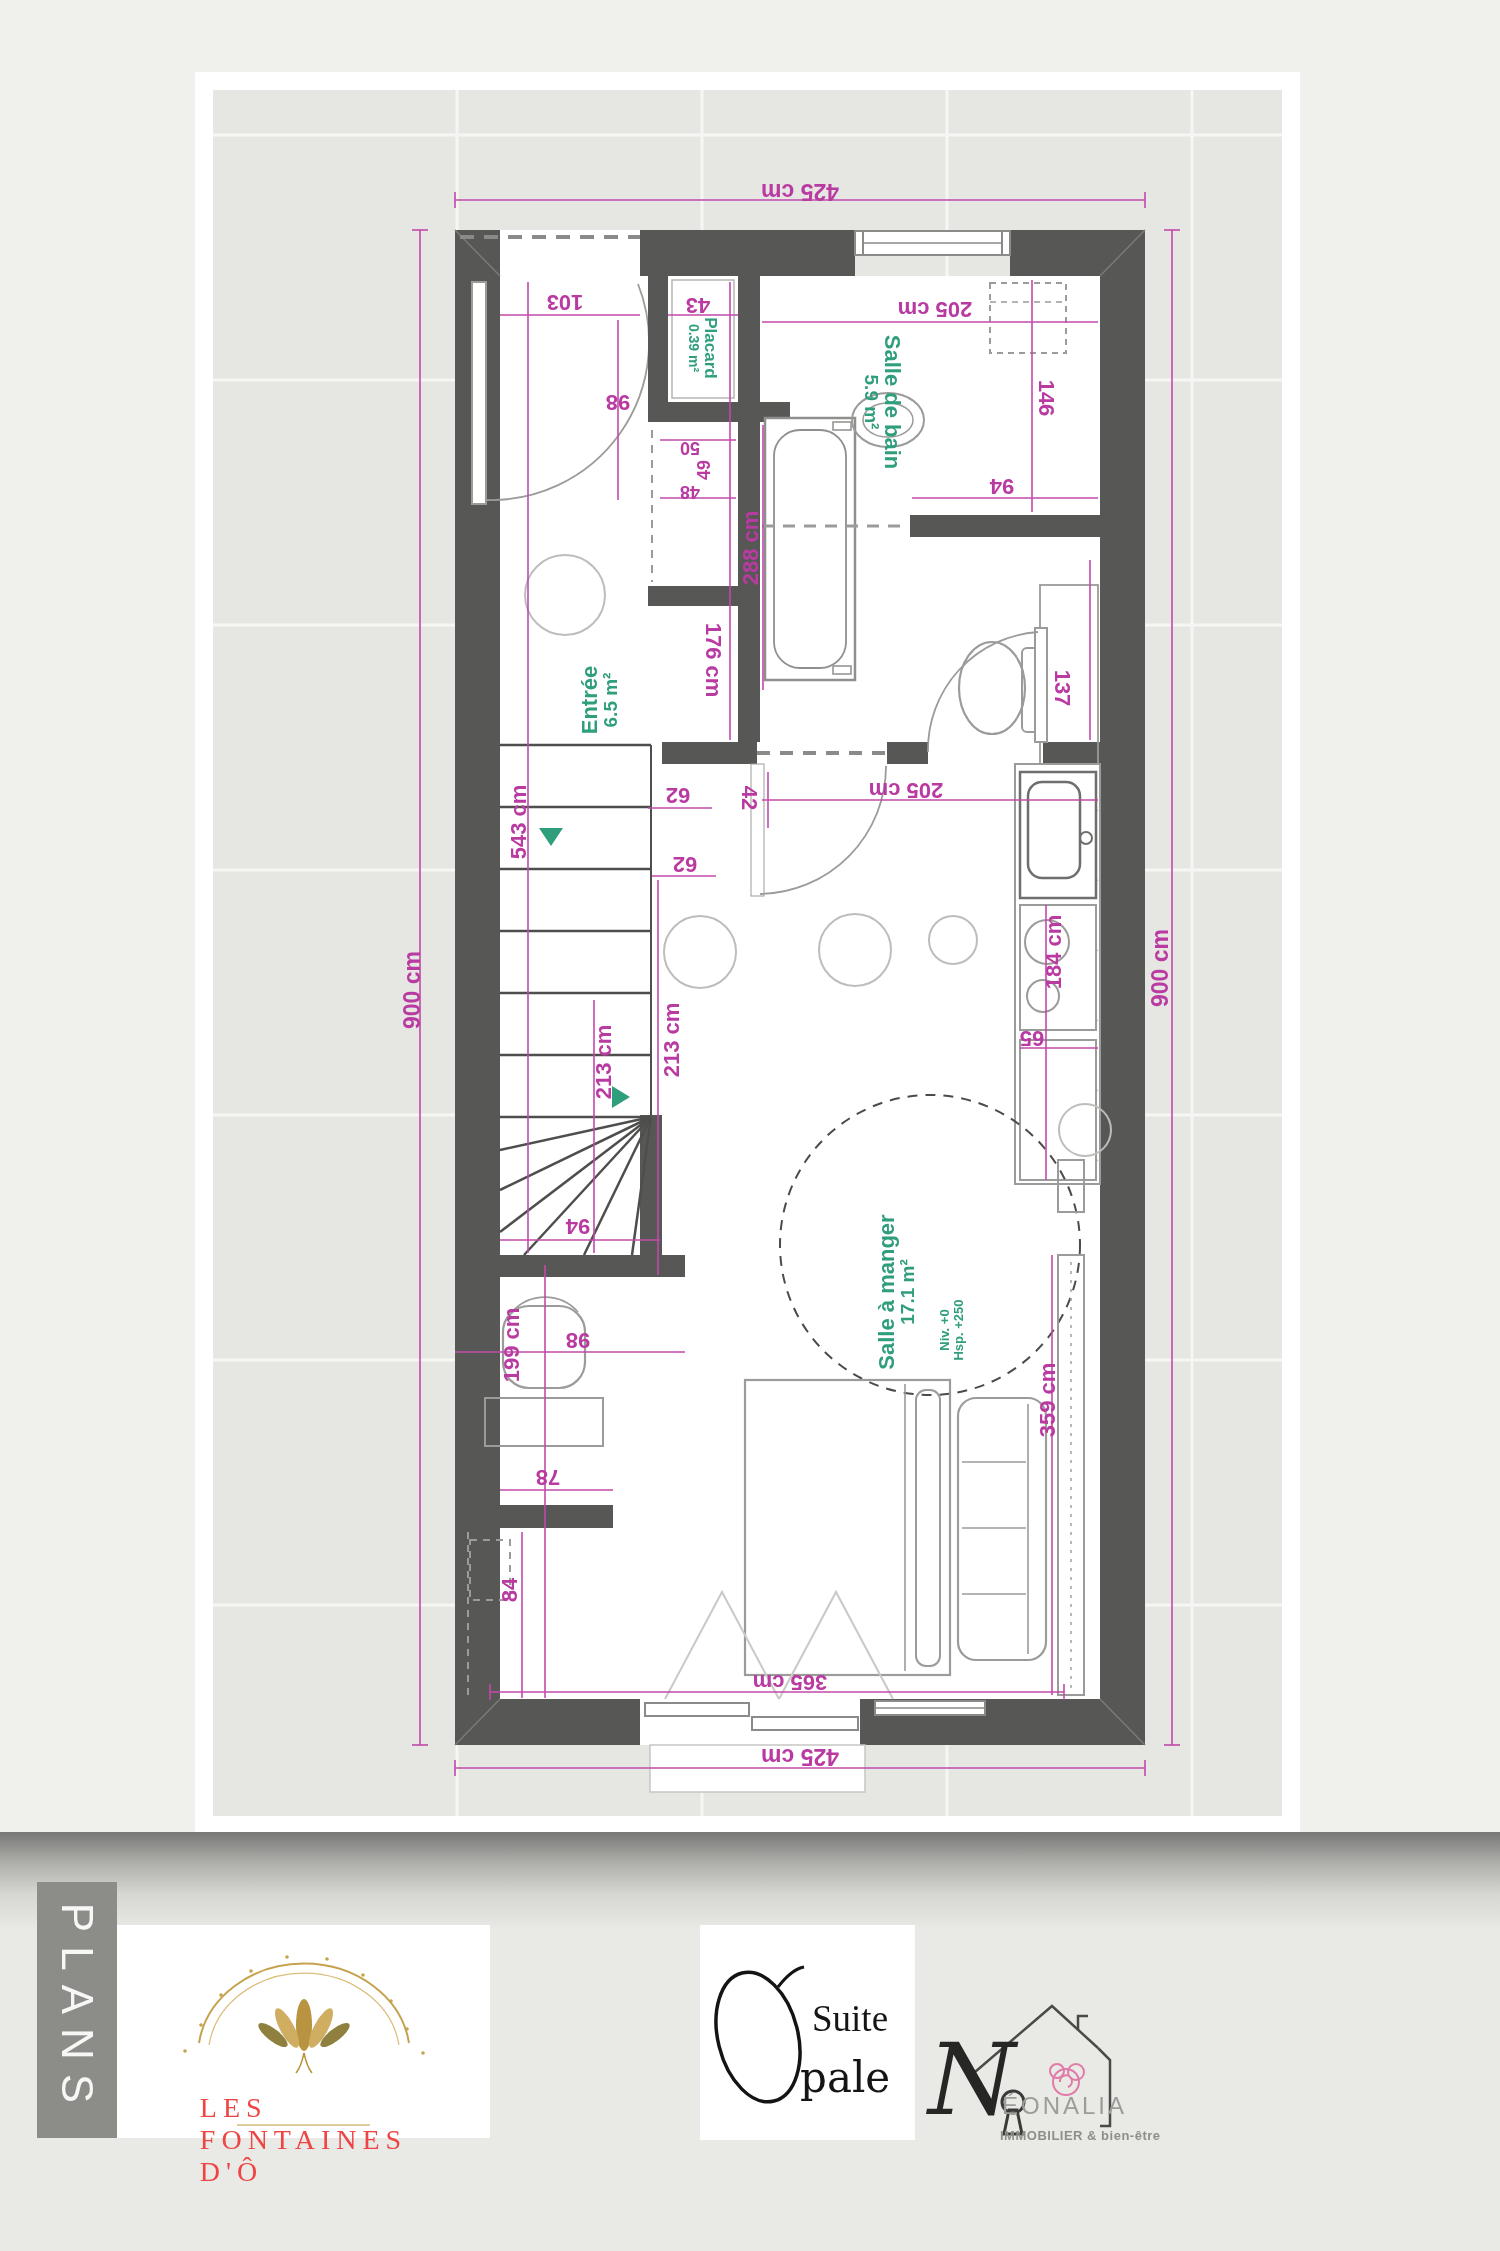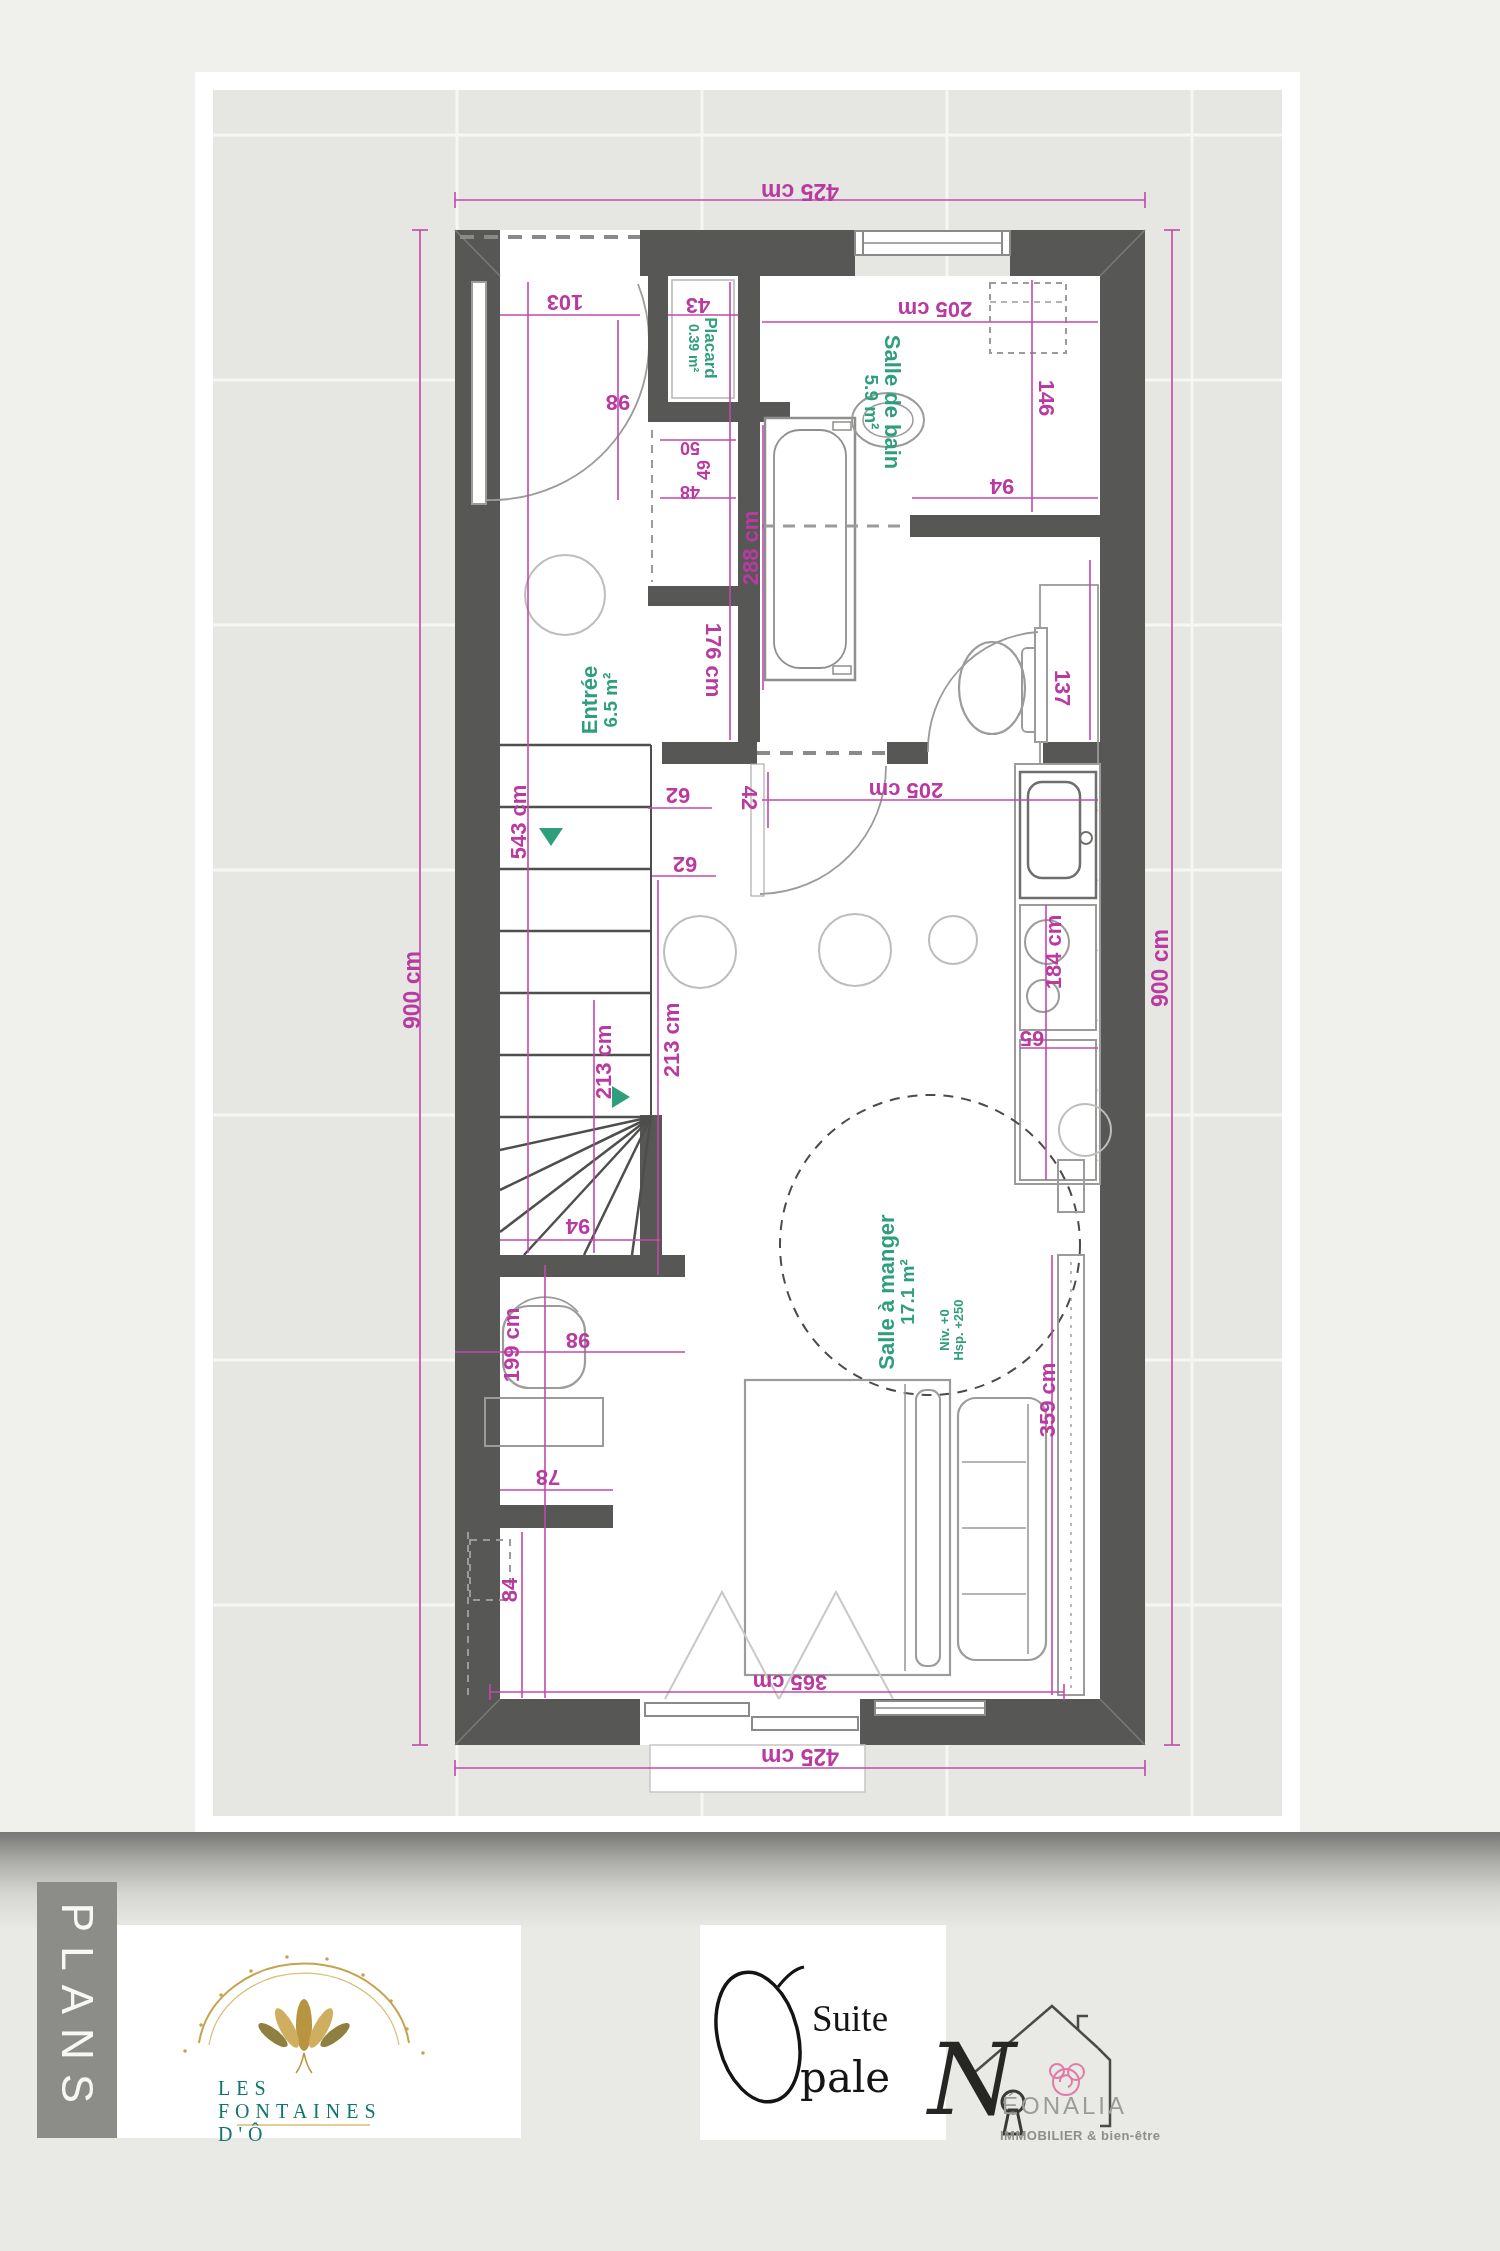--- a/index.html
+++ b/index.html
@@ -12,23 +12,23 @@
   .dim.big{font-size:23px;}
   .dim.sm{font-size:18px;}
   .room{color:#2f9e7d;font-weight:bold;font-size:22px;}
   .room .area{font-size:19px;display:block;}
   .room.small{font-size:17px;}
   .room.small .area{font-size:14px;}
   .note{color:#2f9e7d;font-weight:bold;font-size:13px;}
   .plans-box{position:absolute;left:37px;top:1882px;width:80px;height:256px;background:#8c8c89;}
   .plans-txt{position:absolute;left:50%;top:50%;transform:translate(-50%,-50%) rotate(90deg);
              color:#f7f7f5;font-size:44px;letter-spacing:14px;font-weight:400;}
-  .card{position:absolute;background:#ffffff;padding-left:31px;}
-  .brand-line{position:absolute;left:50%;transform:translateX(-50%);color:#0f766e;
-              font-family:"Liberation Serif", serif;font-size:20px;letter-spacing:6px;top:152px;}
+  .card{position:absolute;background:#ffffff;}
+  .brand-line{position:absolute;left:50%;transform:translateX(-50%);color:#ef4444;
+              font-family:"Liberation Serif", serif;font-size:28px;letter-spacing:6px;top:167px;}
   .suite-word{position:absolute;left:112px;top:72px;font-family:"Liberation Serif",serif;
               font-size:37px;color:#151515;}
   .pale-word{position:absolute;left:100px;top:128px;font-family:"DejaVu Serif",serif;
              font-size:42px;color:#151515;}
   .neo-n{position:absolute;left:928px;top:2030px;font-family:"DejaVu Serif",serif;
          font-style:italic;font-size:100px;color:#262624;line-height:1;}
   .neo-rest{position:absolute;left:1002px;top:2092px;color:#9c9c9a;font-size:24px;
             letter-spacing:3px;font-weight:400;}
   .neo-tag{position:absolute;left:1000px;top:2128px;color:#8e8e8b;font-size:13px;letter-spacing:0.5px;font-weight:bold;}
   .shadow-band{position:absolute;left:0;top:1832px;width:1500px;height:100px;

